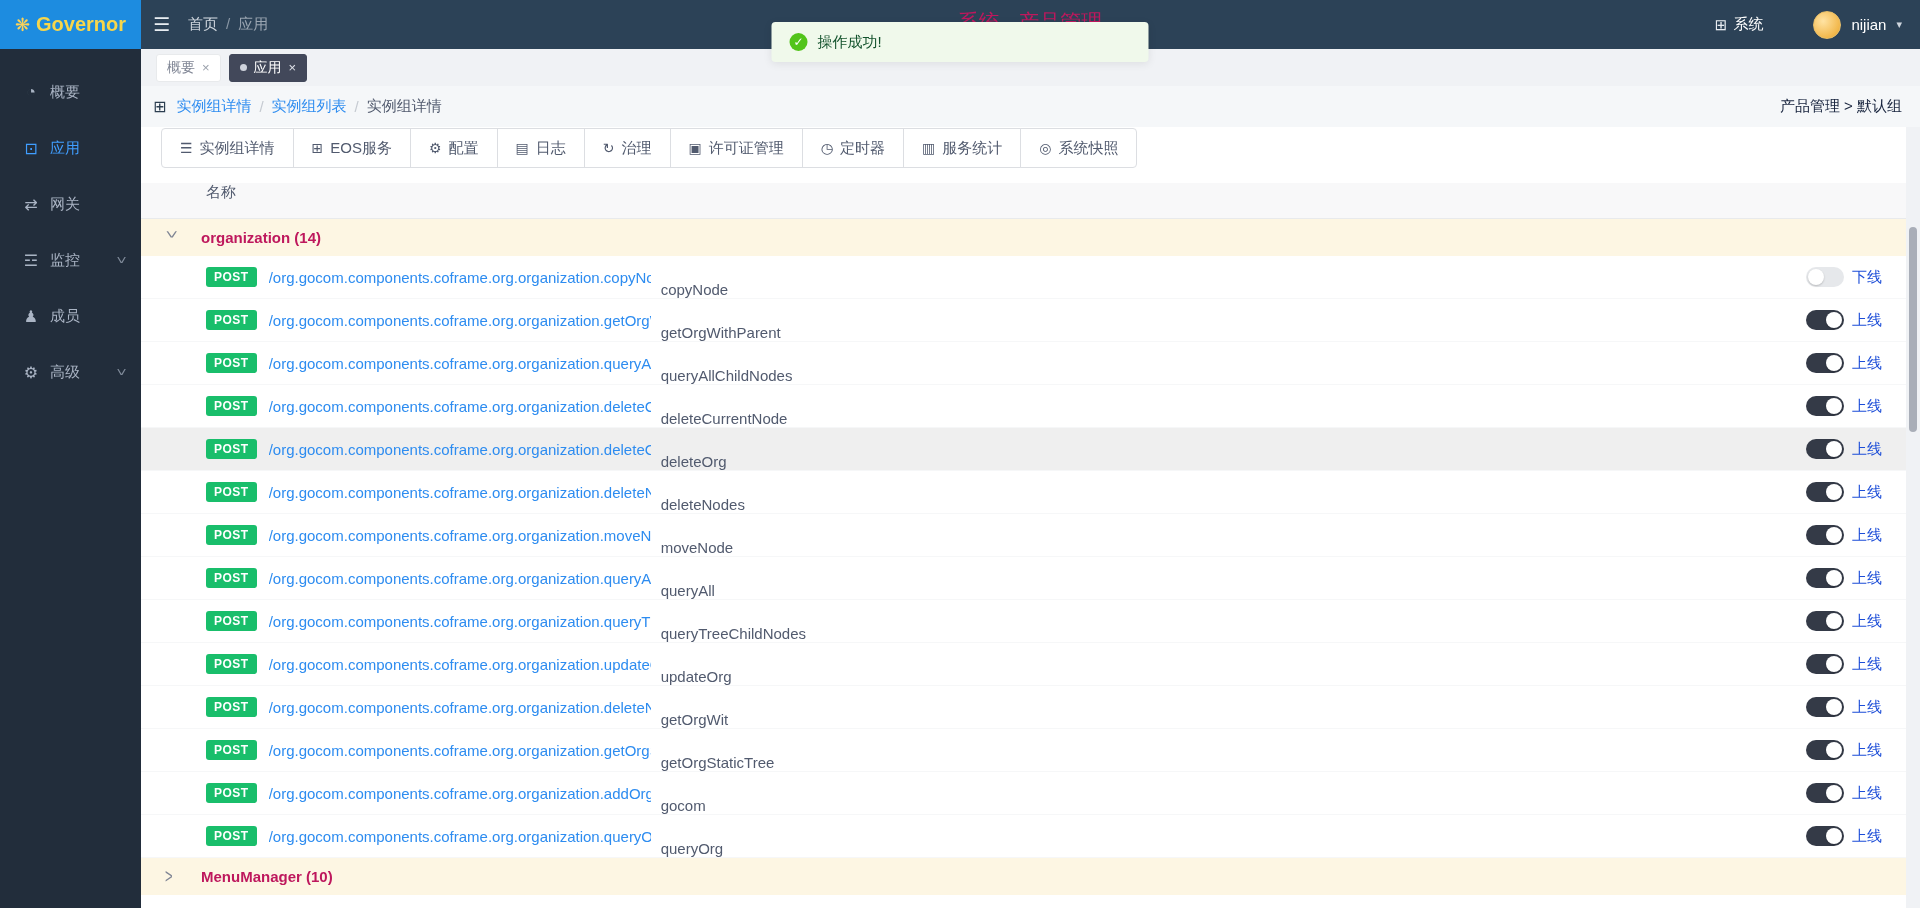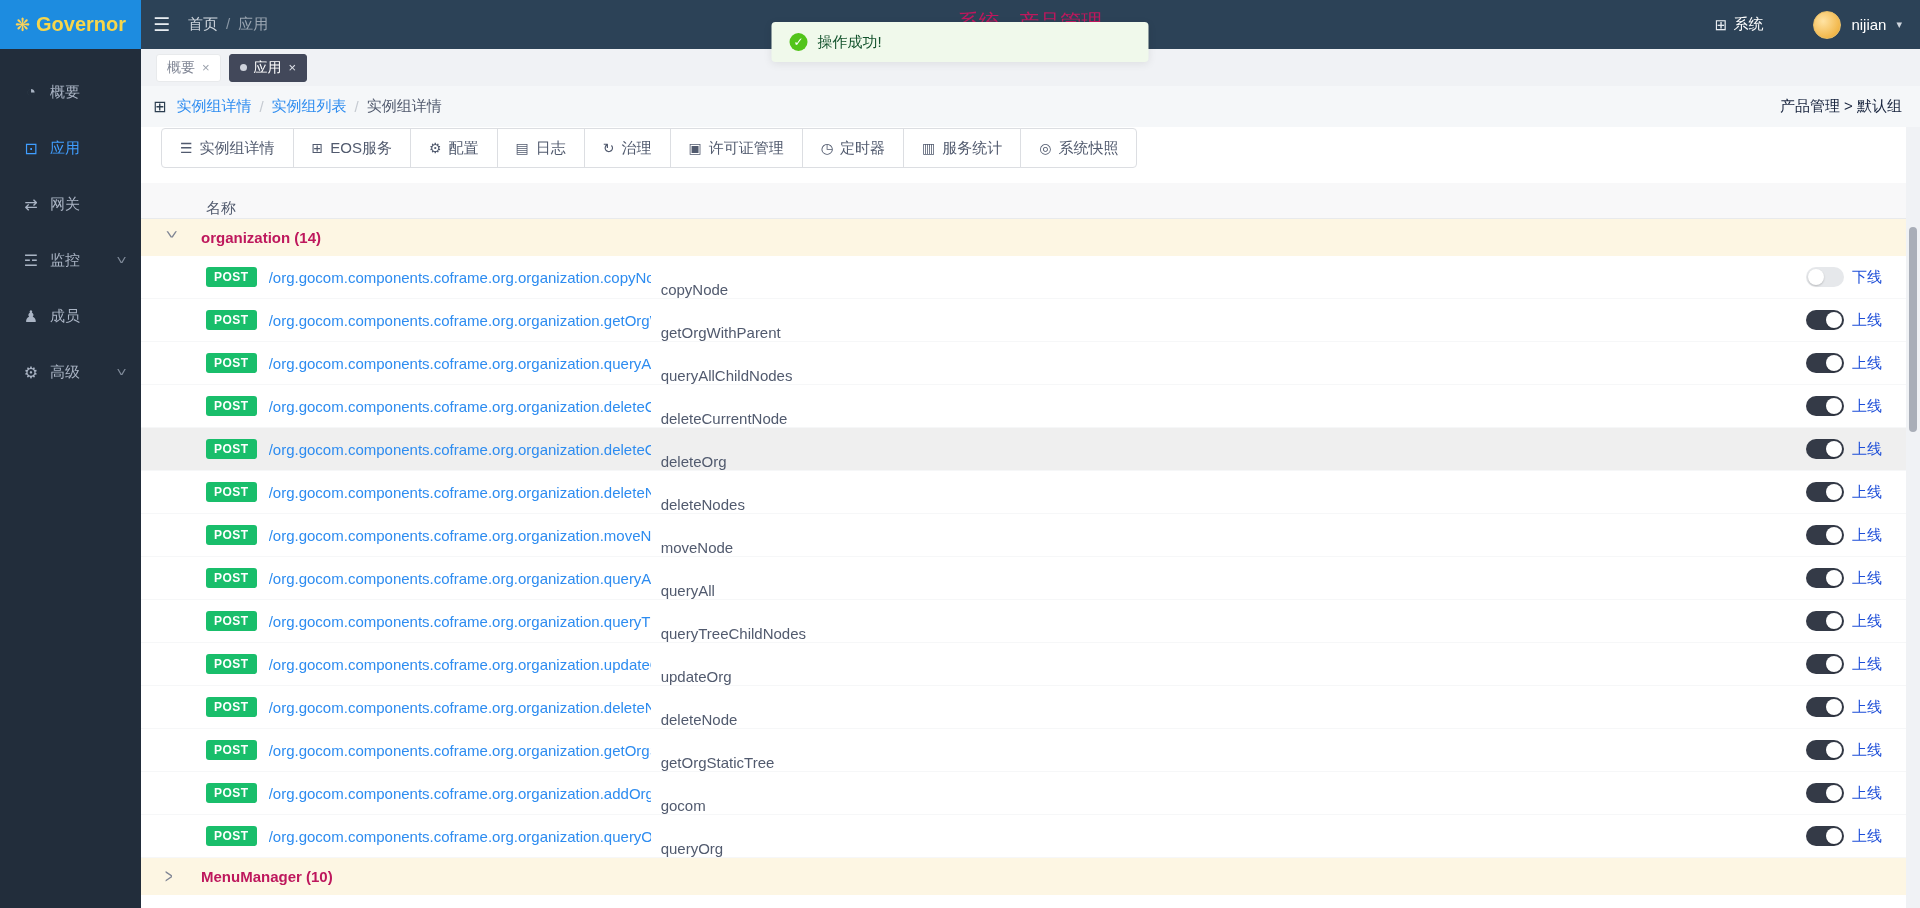--- a/index.html
+++ b/index.html
@@ -56,21 +56,21 @@
   .content-card { position:absolute; top:78px; left:0; right:14px; bottom:0; background:#ffffff; }
 
   .section-tabs { height:42px; display:flex; align-items:center; padding-left:20px; background:#ffffff; }
   .nav-btn { height:40px; display:inline-flex; align-items:center; gap:7px; padding:0 18px; background:#ffffff; border:1px solid #dcdee2; color:#515a6e; font-size:15px; cursor:pointer; margin-left:-1px; font-family:inherit; }
   .nav-btn:first-child { border-radius:4px 0 0 4px; margin-left:0; }
   .nav-btn:last-child { border-radius:0 4px 4px 0; }
   .nav-icon { font-size:14px; color:#515a6e; }
 
   
   .svc-table { margin-top:14px; }
-  .table-header { height:36px; background:#f8f8f9; border-bottom:1px solid #e8eaec; display:flex; align-items:flex-end; padding-left:65px; color:#515a6e; font-size:15px; }
+  .table-header { height:36px; background:#f8f8f9; border-bottom:1px solid #e8eaec; display:flex; align-items:flex-start; padding-left:65px; color:#515a6e; font-size:15px; }
   .group-row { height:37px; background:#fdf6e3; display:flex; align-items:center; padding-left:24px; cursor:pointer; }
   .group-caret { font-size:13px; color:#808695; display:inline-block; width:14px; transform:scaleY(1.5); }
   .group-caret.expanded { transform:rotate(90deg) scaleY(1.5); }
   .group-name { margin-left:22px; font-size:15px; font-weight:bold; color:#be185d; }
   .data-row { height:43px; display:flex; align-items:center; padding:0 20px 0 65px; border-bottom:1px solid #f6f7f8; background:#ffffff; }
   .data-row.highlighted { background:#efefef; }
   .method-badge { background:#19be6b; color:#ffffff; font-size:12px; font-weight:bold; padding:3px 8px; border-radius:3px; flex:0 0 auto; letter-spacing:0.5px; }
   .path-link { margin-left:12px; flex:0 0 382px; max-width:382px; overflow:hidden; white-space:nowrap; color:#2d8cf0; font-size:15px; cursor:pointer; text-decoration:none; }
   .row-name { margin-left:10px; color:#515a6e; font-size:15px;margin-top:24px; }
   .row-spacer { flex:1; }
@@ -347,21 +347,21 @@
     <span class="row-spacer"></span>
     <span class="switch on">
                 <span class="knob"></span>
               </span>
     <span class="switch-label">上线</span>
   </div>
 
   <div class="data-row">
     <span class="method-badge">POST</span>
     <a class="path-link">/org.gocom.components.coframe.org.organization.deleteNod</a>
-    <span class="row-name">deleteNode</span>
+    <span class="row-name">getOrgWit</span>
     <span class="row-spacer"></span>
     <span class="switch on">
                 <span class="knob"></span>
               </span>
     <span class="switch-label">上线</span>
   </div>
 
   <div class="data-row">
     <span class="method-badge">POST</span>
     <a class="path-link">/org.gocom.components.coframe.org.organization.getOrgSta</a>

